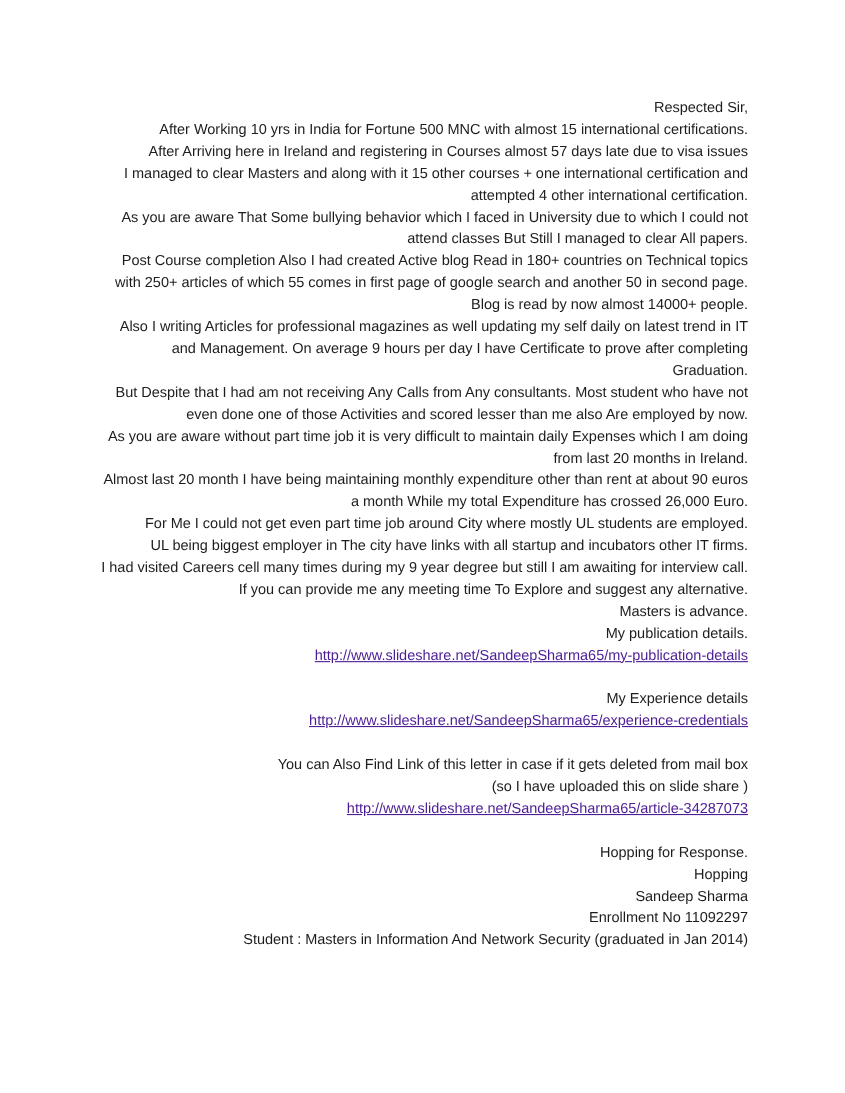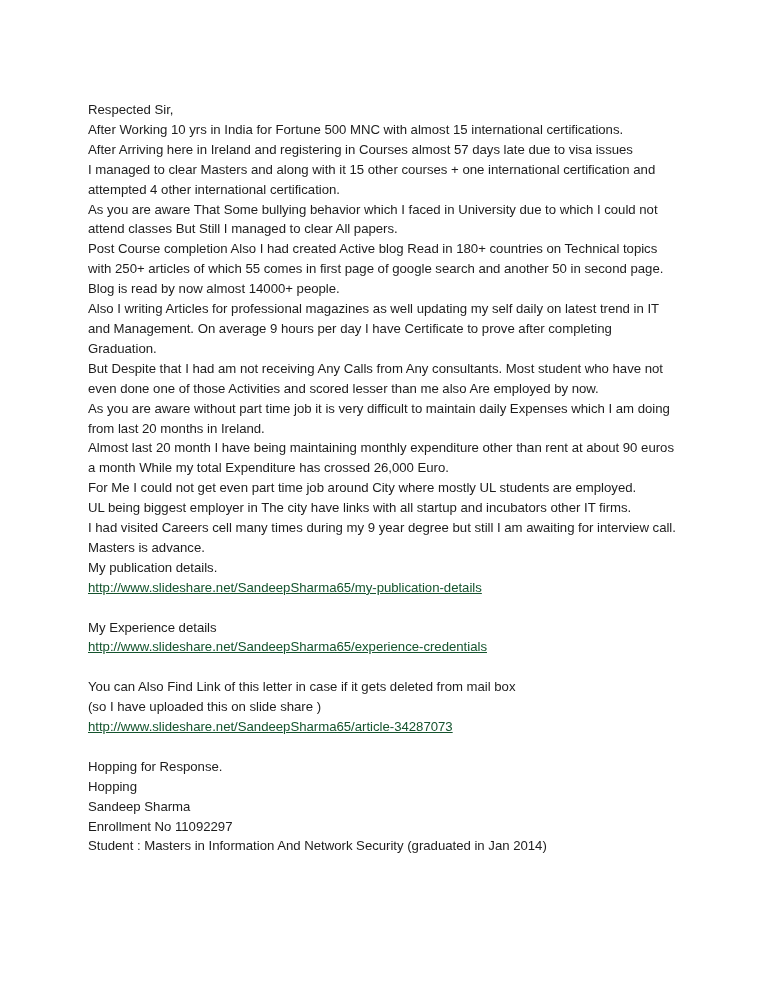--- a/index.html
+++ b/index.html
@@ -18,36 +18,37 @@
   .page {
     position: relative;
     width: 768px;
     height: 994px;
     background: #ffffff;
     overflow: hidden;
   }
   .doc-body {
     position: absolute;
     left: 88px;
-    top: 100px;
+    top: 88px;
     width: 592px;
+    text-align: right;
   }
   .line {
     font-size: 13.2px;
     line-height: 19.9px;
     color: #1d1d1d;
     white-space: pre-wrap;
     letter-spacing: -0.02px;
     min-height: 19.9px;
   }
   .line.blank {
     height: 19.9px;
   }
   .line.link {
-    color: #14532d;
+    color: #4c1d95;
     text-decoration: underline;
     text-underline-offset: 1px;
     cursor: pointer;
     display: inline-block;
   }
 </style>
 </head>
 <body>
 
 <div class="page">
@@ -60,20 +61,21 @@
     <div class="line">I managed to clear Masters and along with it 15 other courses + one international certification and attempted 4 other international certification.</div>
     <div class="line">As you are aware That Some bullying behavior which I faced in University due to which I could not attend classes But Still I managed to clear All papers.</div>
     <div class="line">Post Course completion Also I had created Active blog Read in 180+ countries on Technical topics with 250+ articles of which 55 comes in first page of google search and another 50 in second page. Blog is read by now almost 14000+ people.</div>
     <div class="line">Also I writing Articles for professional magazines as well updating my self daily on latest trend in IT and Management. On average 9 hours per day I have Certificate to prove after completing Graduation.</div>
     <div class="line">But Despite that I had am not receiving Any Calls from Any consultants. Most student who have not even done one of those Activities and scored lesser than me also Are employed by now.</div>
     <div class="line">As you are aware without part time job it is very difficult to maintain daily Expenses which I am doing from last 20 months in Ireland.</div>
     <div class="line">Almost last 20 month I have being maintaining monthly expenditure other than rent at about 90 euros a month While my total Expenditure has crossed 26,000 Euro.</div>
     <div class="line">For Me I could not get even part time job around City where mostly UL students are employed.</div>
     <div class="line">UL being biggest employer in The city have links with all startup and incubators other IT firms.</div>
     <div class="line">I had visited Careers cell many times during my 9 year degree but still I am awaiting for interview call.</div>
+    <div class="line">If you can provide me any meeting time To Explore and suggest any alternative.</div>
     <div class="line">Masters is advance.</div>
 
     <div class="line">My publication details.</div>
     <div class="line-row"><span class="line link">http://www.slideshare.net/SandeepSharma65/my-publication-details</span></div>
 
     <div class="line blank"></div>
 
     <div class="line">My Experience details</div>
     <div class="line-row"><span class="line link">http://www.slideshare.net/SandeepSharma65/experience-credentials</span></div>
 

